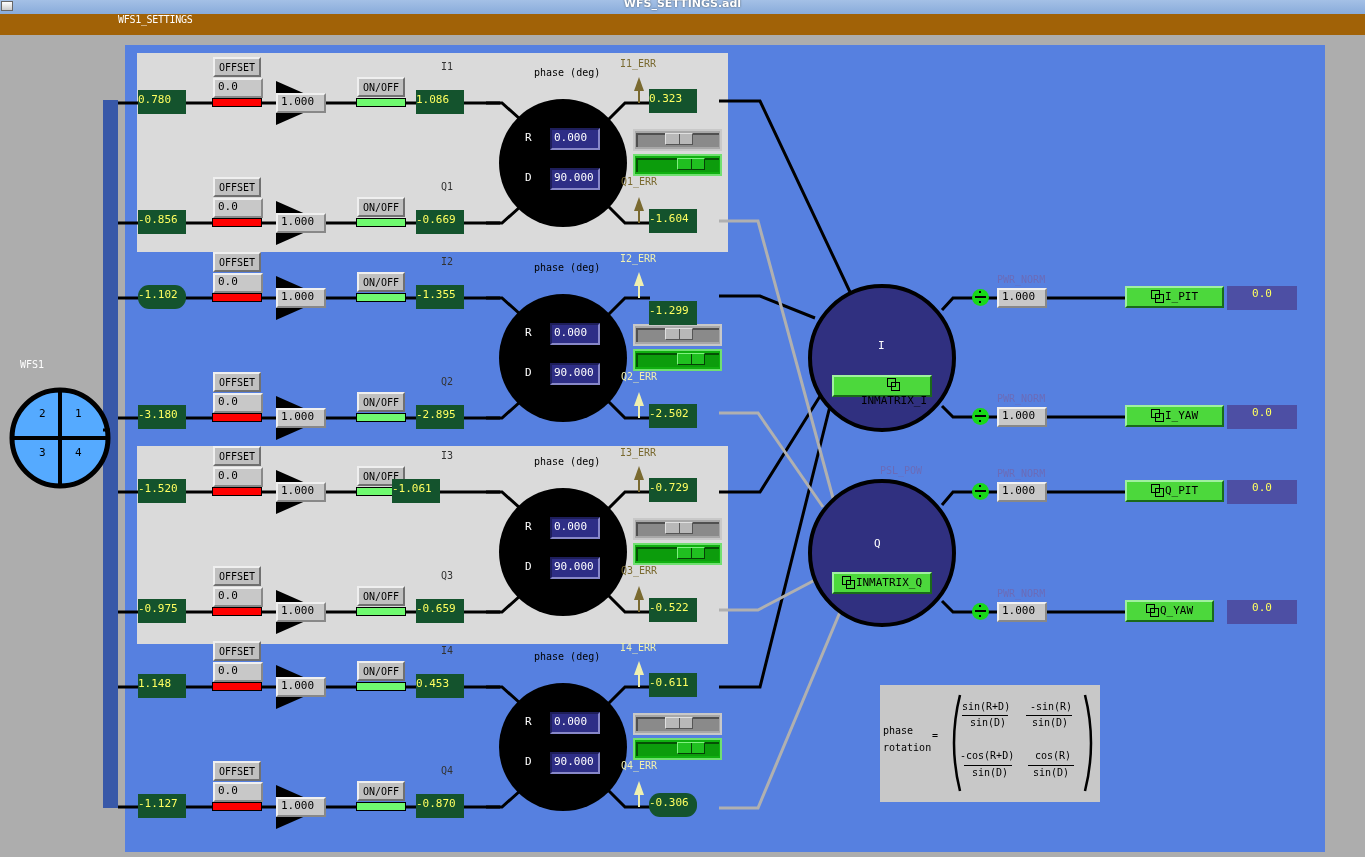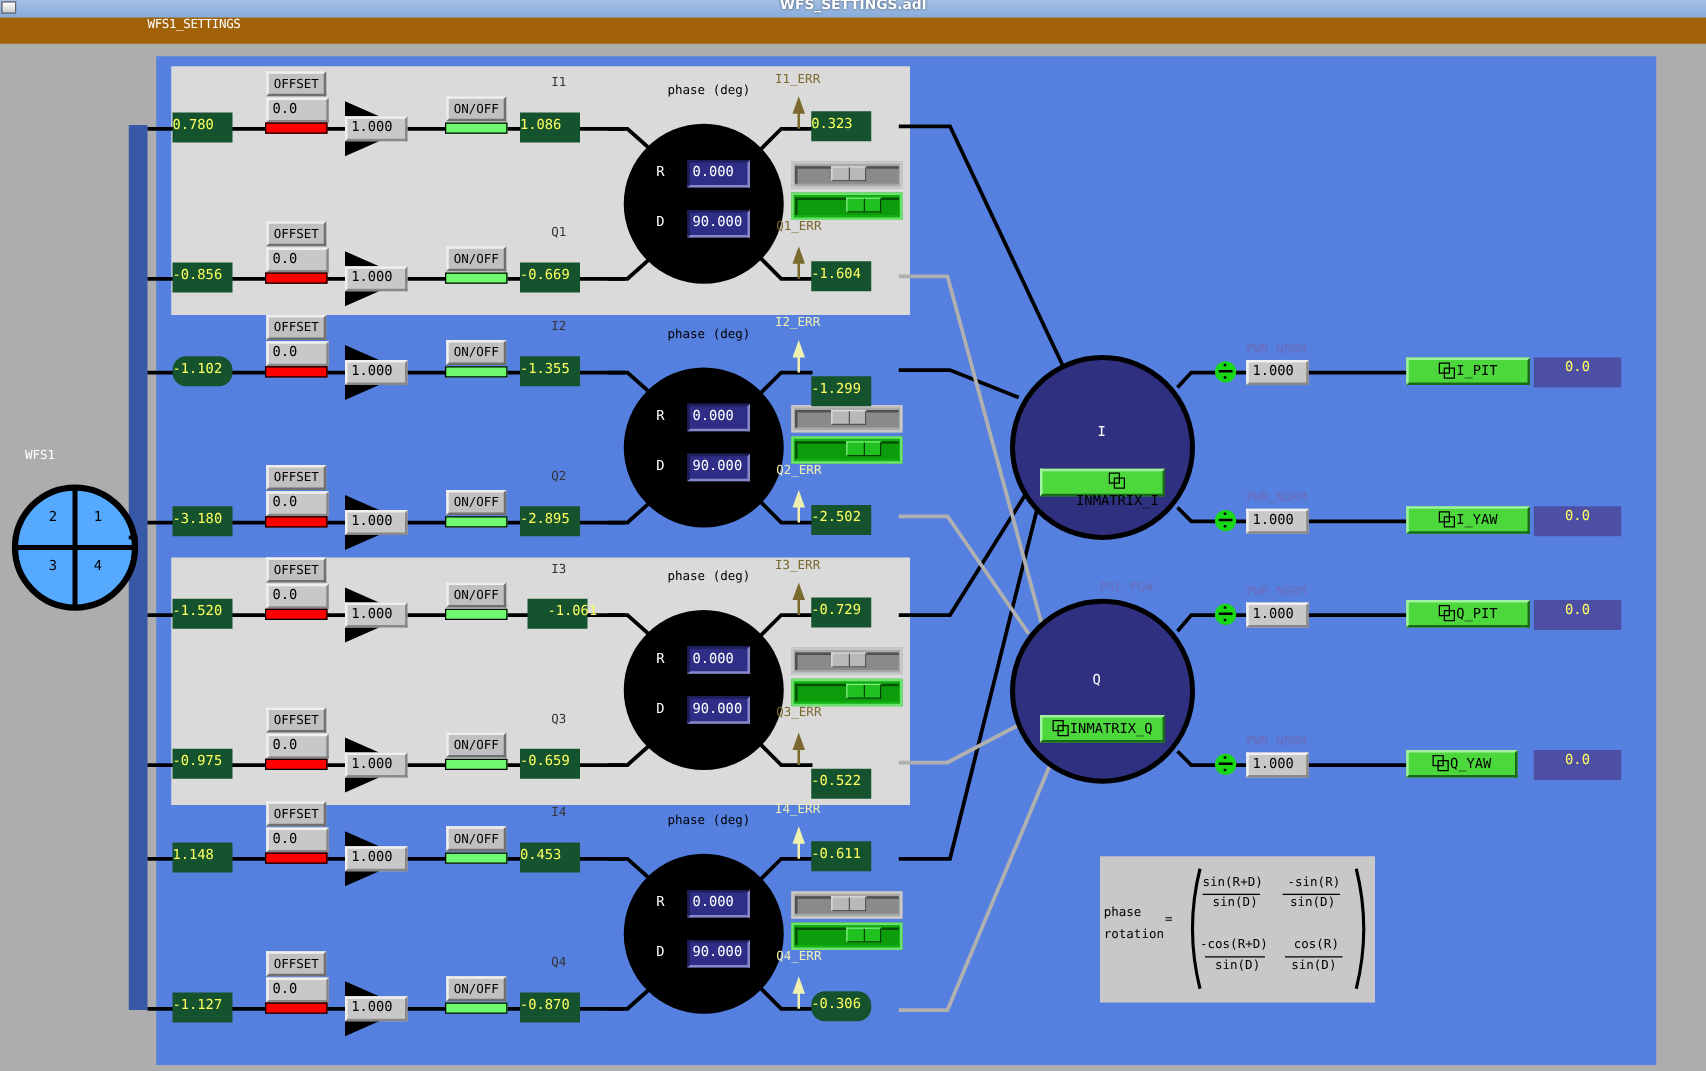--- a/index.html
+++ b/index.html
@@ -172,21 +172,21 @@
     <span class="lbl" style="left:441px;top:376px;">Q2</span>
     <div class="readback" style="left:416px;top:405px;">-2.895</div>
     <div class="readback" style="left:138px;top:479px;">-1.520</div>
     <button class="btn-gray" style="left:213px;top:446px;">OFFSET</button>
     <div class="entry" style="left:213px;top:467px;width:50px;">0.0</div>
     <div class="red-bar" style="left:212px;top:487px;"></div>
     <div class="entry" style="left:276px;top:482px;width:50px;">1.000</div>
     <button class="btn-gray" style="left:357px;top:466px;">ON/OFF</button>
     <div class="green-bar" style="left:356px;top:487px;"></div>
     <span class="lbl" style="left:441px;top:450px;">I3</span>
-    <div class="readback" style="left:422px;top:479px;padding-left:16px;">-1.061</div>
+    <div class="readback" style="left:392px;top:479px;">-1.061</div>
     <div class="readback" style="left:138px;top:599px;">-0.975</div>
     <button class="btn-gray" style="left:213px;top:566px;">OFFSET</button>
     <div class="entry" style="left:213px;top:587px;width:50px;">0.0</div>
     <div class="red-bar" style="left:212px;top:607px;"></div>
     <div class="entry" style="left:276px;top:602px;width:50px;">1.000</div>
     <button class="btn-gray" style="left:357px;top:586px;">ON/OFF</button>
     <div class="green-bar" style="left:356px;top:607px;"></div>
     <span class="lbl" style="left:441px;top:570px;text-align:right;">Q3</span>
     <div class="readback" style="left:416px;top:599px;">-0.659</div>
     <div class="readback" style="left:138px;top:674px;">1.148</div>
@@ -250,21 +250,21 @@
       <div class="trough"></div>
       <div class="thumb"></div>
     </div>
     <div class="slider-green" style="left:633px;top:543px;">
       <div class="trough"></div>
       <div class="thumb"></div>
     </div>
     <span class="errlbl" style="left:620px;top:447px;color:#7a6a30;">I3_ERR</span>
     <span class="errlbl" style="left:621px;top:565px;color:#7a6a30;">Q3_ERR</span>
     <div class="readback" style="left:649px;top:478px;">-0.729</div>
-    <div class="readback" style="left:649px;top:598px;margin-top:17px;">-0.522</div>
+    <div class="readback" style="left:649px;top:598px;">-0.522</div>
     <span class="lbl" style="left:534px;top:651px;color:#000;">phase (deg)</span>
     <span class="rd-lbl" style="left:525px;top:715px;">R</span>
     <span class="rd-lbl" style="left:525px;top:755px;">D</span>
     <div class="phase-entry" style="left:550px;top:712px;">0.000</div>
     <div class="phase-entry" style="left:550px;top:752px;">90.000</div>
     <div class="slider-gray" style="left:633px;top:713px;">
       <div class="trough"></div>
       <div class="thumb"></div>
     </div>
     <div class="slider-green" style="left:633px;top:738px;">

